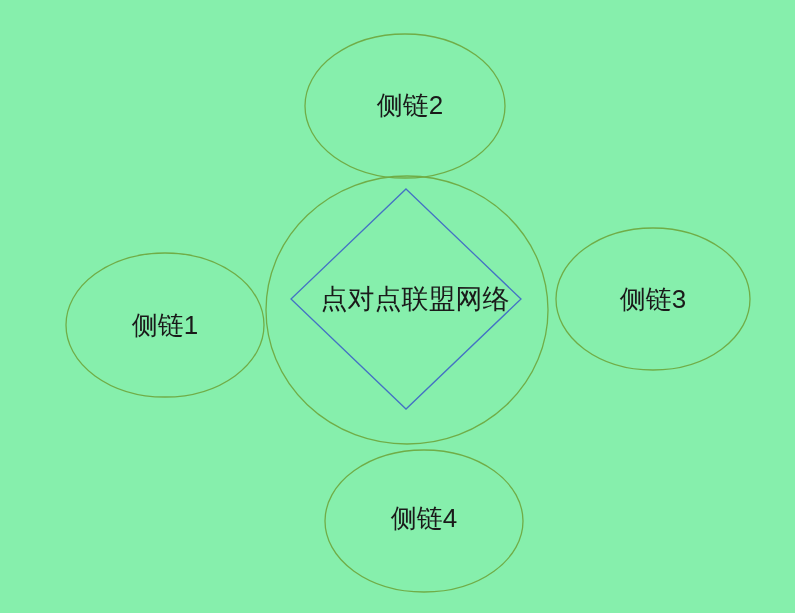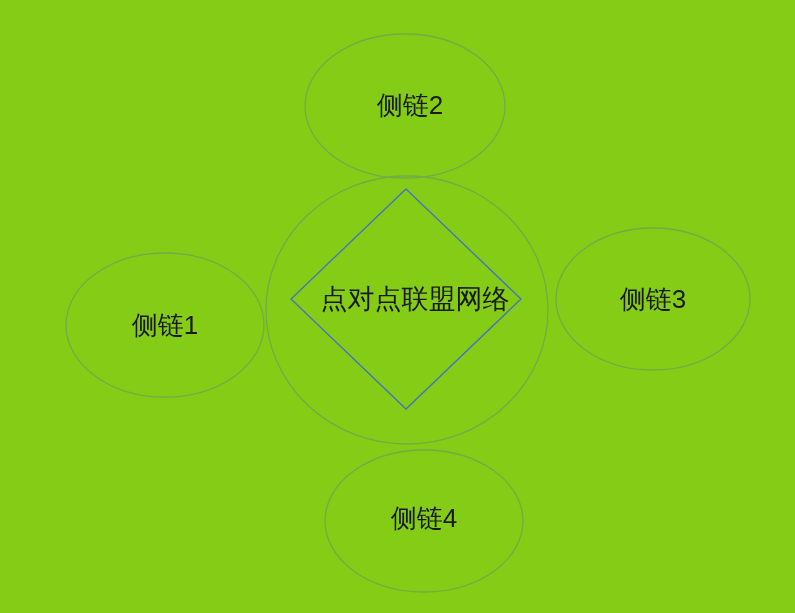--- a/index.html
+++ b/index.html
@@ -11,21 +11,21 @@
   body {
     width: 795px;
     height: 613px;
     overflow: hidden;
     font-family: "Liberation Sans", "DejaVu Sans", sans-serif;
   }
   #canvas-wrap {
     position: relative;
     width: 795px;
     height: 613px;
-    background: #84cc16;
+    background: #86efac;
   }
   svg#diagram-svg {
     display: block;
     width: 795px;
     height: 613px;
   }
   .shape-outline {
     fill: none;
     vector-effect: non-scaling-stroke;
   }

